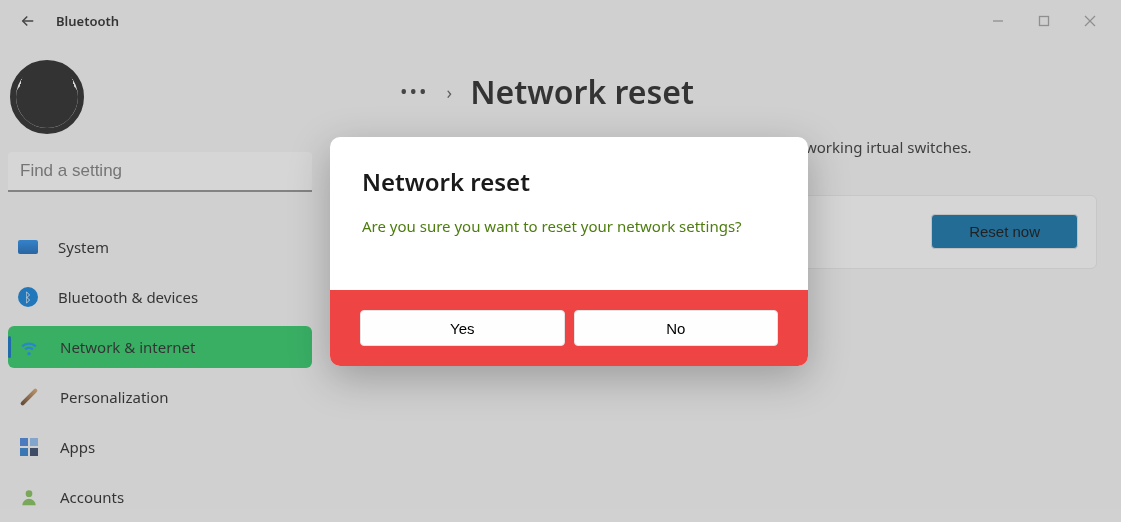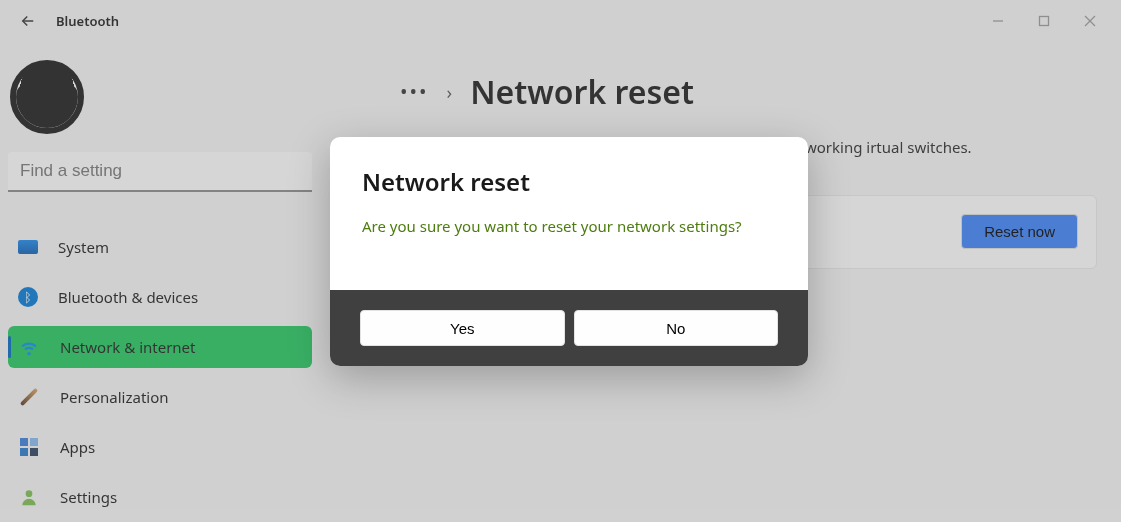--- a/index.html
+++ b/index.html
@@ -117,24 +117,24 @@
   margin-top: 34px;
   background: #fbfbfb;
   border: 1px solid #e6e6e6;
   border-radius: 6px;
   height: 74px;
   display: flex; align-items: center;
   padding: 0 18px;
 }
 .reset-btn {
   margin-left: auto;
-  background: #3b82f6;
+  background: #0369a1;
   border: 1px solid #ddd;
   border-radius: 4px;
-  padding: 8px 22px;
+  padding: 8px 37px;
   font-size: 15px;
   cursor: pointer;
 }
 .links { margin-top: 34px; }
 .link-row {
   display: flex; align-items: center;
   gap: 22px;
   margin-bottom: 18px;
   font-size: 15px;
 }
@@ -154,21 +154,21 @@
   width: 478px;
   background: #fff;
   border-radius: 10px;
   box-shadow: 0 12px 40px rgba(0,0,0,0.25);
   overflow: hidden;
 }
 .dlg-body { padding: 28px 32px 54px 32px; }
 .dlg-title { font-size: 24px; font-weight: 600; margin-bottom: 18px; }
 .dlg-msg { font-size: 15px; color: #4d7c0f; }
 .dlg-actions {
-  background: #404040;
+  background: #ef4444;
   padding: 20px 30px;
   display: flex; gap: 9px;
 }
 .dlg-btn {
   flex: 1;
   background: #fefefe;
   border: 1px solid #e3e3e3;
   border-radius: 4px;
   height: 36px;
   font-size: 15px;
@@ -249,21 +249,21 @@
         </span>
         <span class="nav-label">Apps</span>
       </div>
       <div class="nav-item">
         <span class="nav-icon ic-acct">
           <svg width="20" height="20" viewBox="0 0 24 24" fill="#7bbb4f">
               <circle cx="12" cy="8" r="4"></circle>
               <path d="M4 22c0-4.4 3.6-8 8-8s8 3.6 8 8"></path>
             </svg>
         </span>
-        <span class="nav-label">Settings</span>
+        <span class="nav-label">Accounts</span>
       </div>
     </div>
   </div>
 
   <div class="content">
     <div class="breadcrumb">
       <span class="bc-dots">•••</span>
       <span class="bc-chev">›</span>
       <span class="page-heading">Network reset</span>
     </div>

